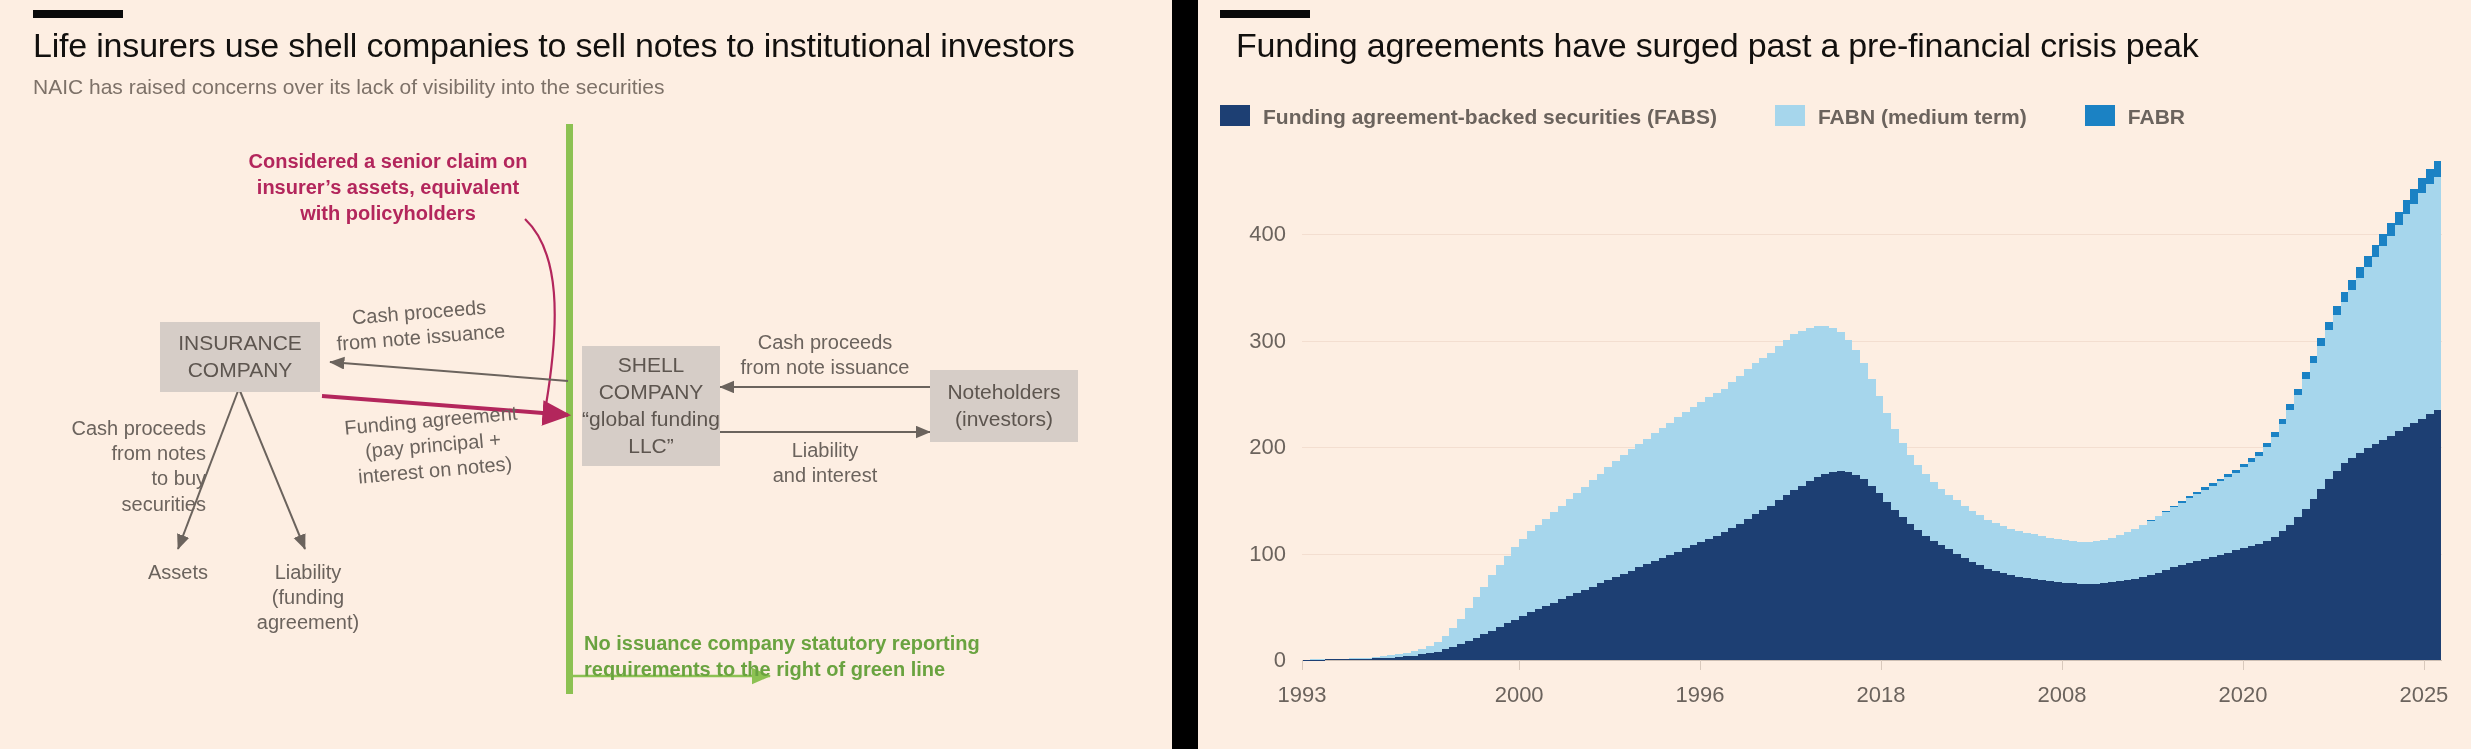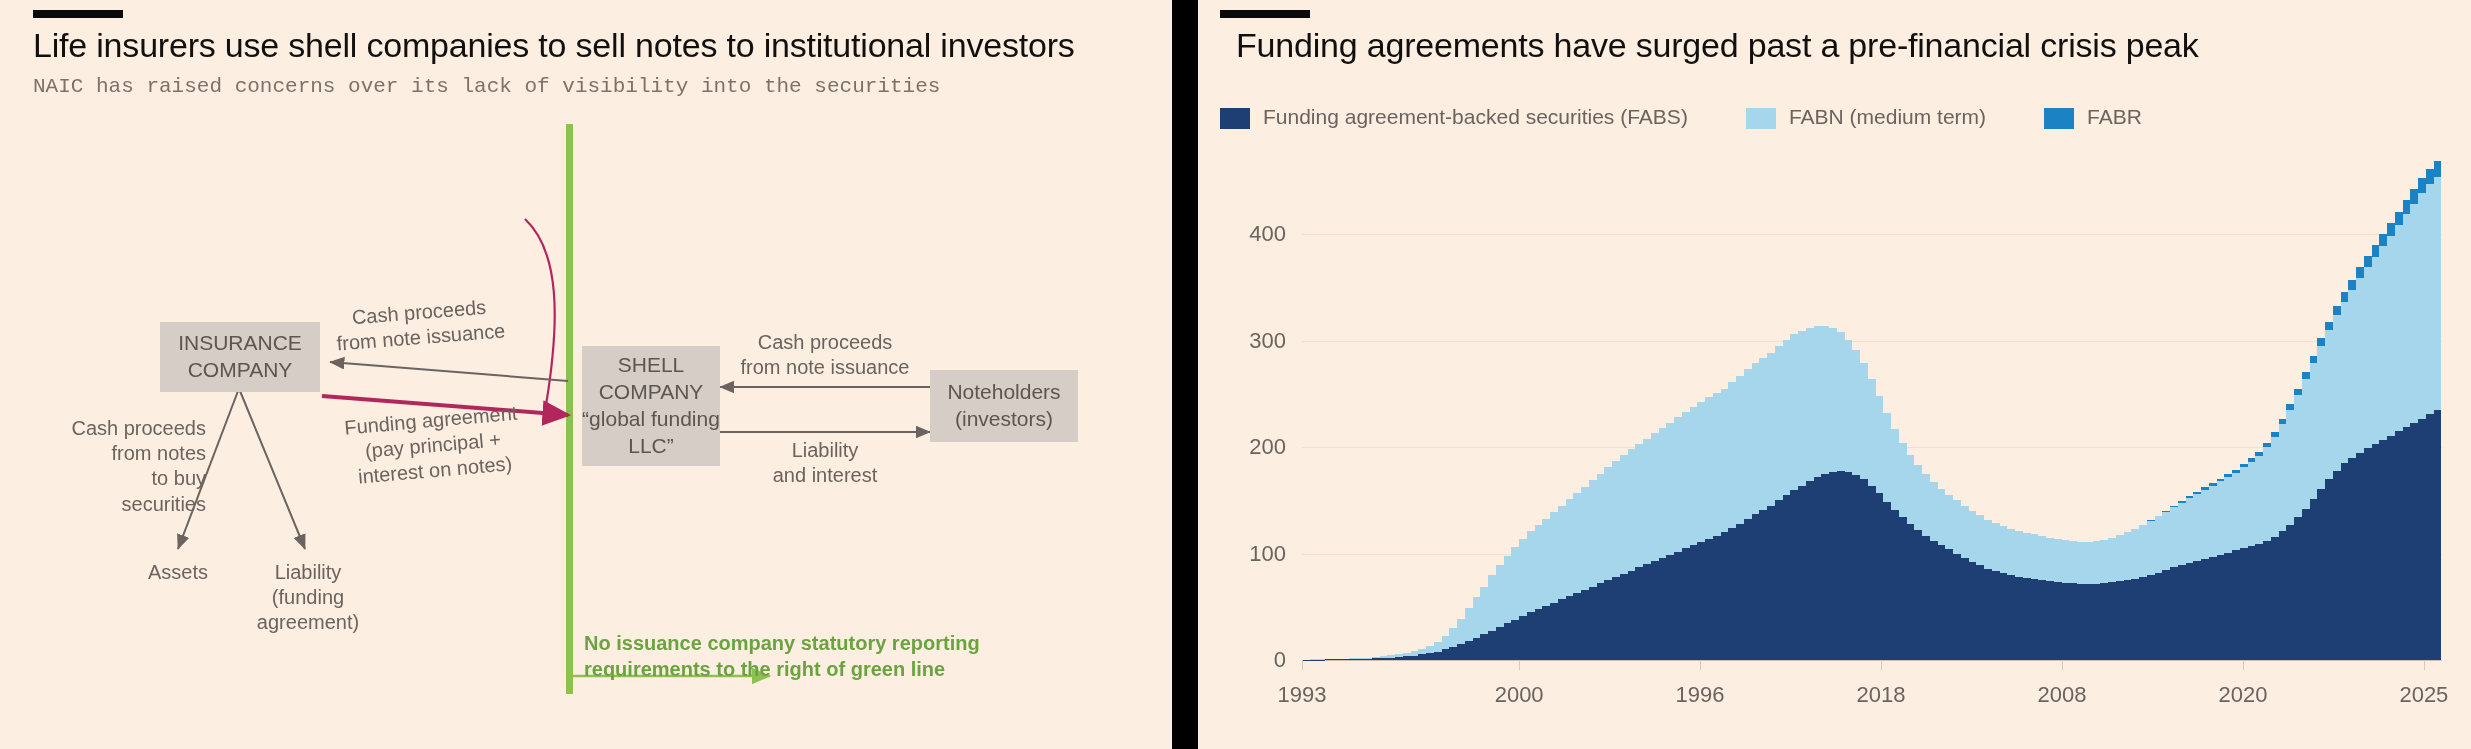--- a/index.html
+++ b/index.html
@@ -71,21 +71,21 @@
 
   .greenline {
     position: absolute;
     background: #8cc152;
     width: 7px;
   }
   svg.overlay { position: absolute; inset: 0; width: 100%; height: 100%; pointer-events: none; }
 
   
   .legend { position: absolute; display: flex; align-items: center; }
-  .legend-item { display: flex; align-items: flex-end; margin-right: 58px; }
+  .legend-item { display: flex; align-items: flex-start; margin-right: 58px; font-weight: bold; }
   .swatch { width: 30px; height: 21px; margin-right: 13px; flex: 0 0 30px; }
   .legend-text { font-size: 21px; color: #6b635d; white-space: nowrap; }
 
   .plot { position: absolute; }
   .ytick {
     position: absolute; right: 100%; margin-right: 16px;
     transform: translateY(-50%);
     font-size: 22px; color: #6b635d; white-space: nowrap;
   }
   .gridline { position: absolute; left: 0; right: 0; height: 1px; background: #f3ded0; }
@@ -104,21 +104,21 @@
 <body>
 
 <div class="stage">
 
   <div class="panel panel-left">
 
     <div class="rule" style="left:33px; top:10px; width:90px;"></div>
 
     <div class="ptitle" style="left:33px; top:26px;">Life insurers use shell companies to sell notes to institutional investors</div>
 
-    <div class="psub" style="left:33px; top:75px;font-family:Liberation Mono, monospace;">NAIC has raised concerns over its lack of visibility into the securities</div>
+    <div class="psub" style="left:33px; top:75px;">NAIC has raised concerns over its lack of visibility into the securities</div>
 
     <div class="diagram">
 
       <div class="greenline" style="left:566px; top:124px; height:570px;"></div>
 
       <svg class="overlay" viewBox="0 0 1172 749" preserveAspectRatio="none">
         <defs>
           <marker id="ahGrey" markerWidth="9" markerHeight="9" refX="7.2" refY="3.2" orient="auto">
             <path d="M0,0 L7.6,3.2 L0,6.4 z" fill="#6b635d"></path>
           </marker>
@@ -139,20 +139,25 @@
         <path d="M238,391 L178,549" fill="none" stroke="#6b635d" stroke-width="2" marker-end="url(#ahGrey)"></path>
         <path d="M240,391 L305,549" fill="none" stroke="#6b635d" stroke-width="2" marker-end="url(#ahGrey)"></path>
 
         <path d="M930,387 L720,387" fill="none" stroke="#6b635d" stroke-width="2" marker-end="url(#ahGrey)"></path>
 
         <path d="M720,432 L930,432" fill="none" stroke="#6b635d" stroke-width="2" marker-end="url(#ahGrey)"></path>
 
         <path d="M570,676 L770,676" fill="none" stroke="#8cc152" stroke-width="2.6" marker-end="url(#ahGreen)"></path>
       </svg>
 
+      <div class="note-pink" style="left:238px; top:148px; width:300px;">
+        <span>Considered a senior claim on</span>
+        <span>insurer’s assets, equivalent</span>
+        <span>with policyholders</span>
+      </div>
 
       <div class="node" style="left:160px; top:322px; width:160px; height:70px;">
         <span>INSURANCE</span>
         <span>COMPANY</span>
       </div>
 
       <div class="node" style="left:582px; top:346px; width:138px; height:120px;">
         <span>SHELL</span>
         <span>COMPANY</span>
         <span>“global funding</span>

